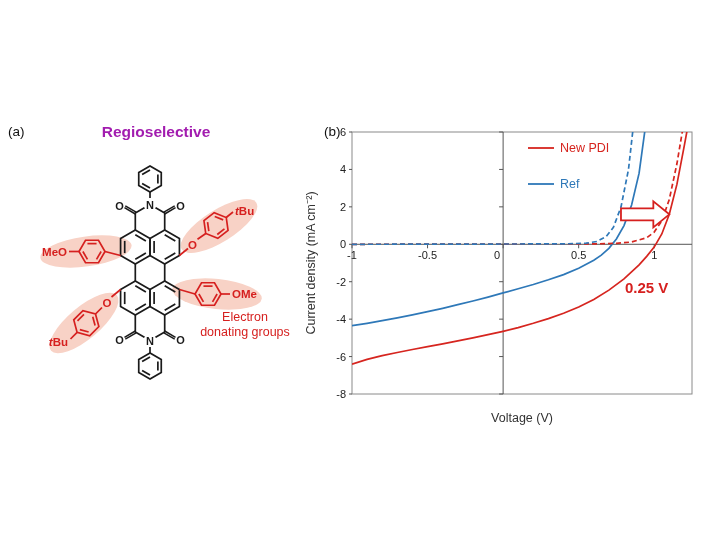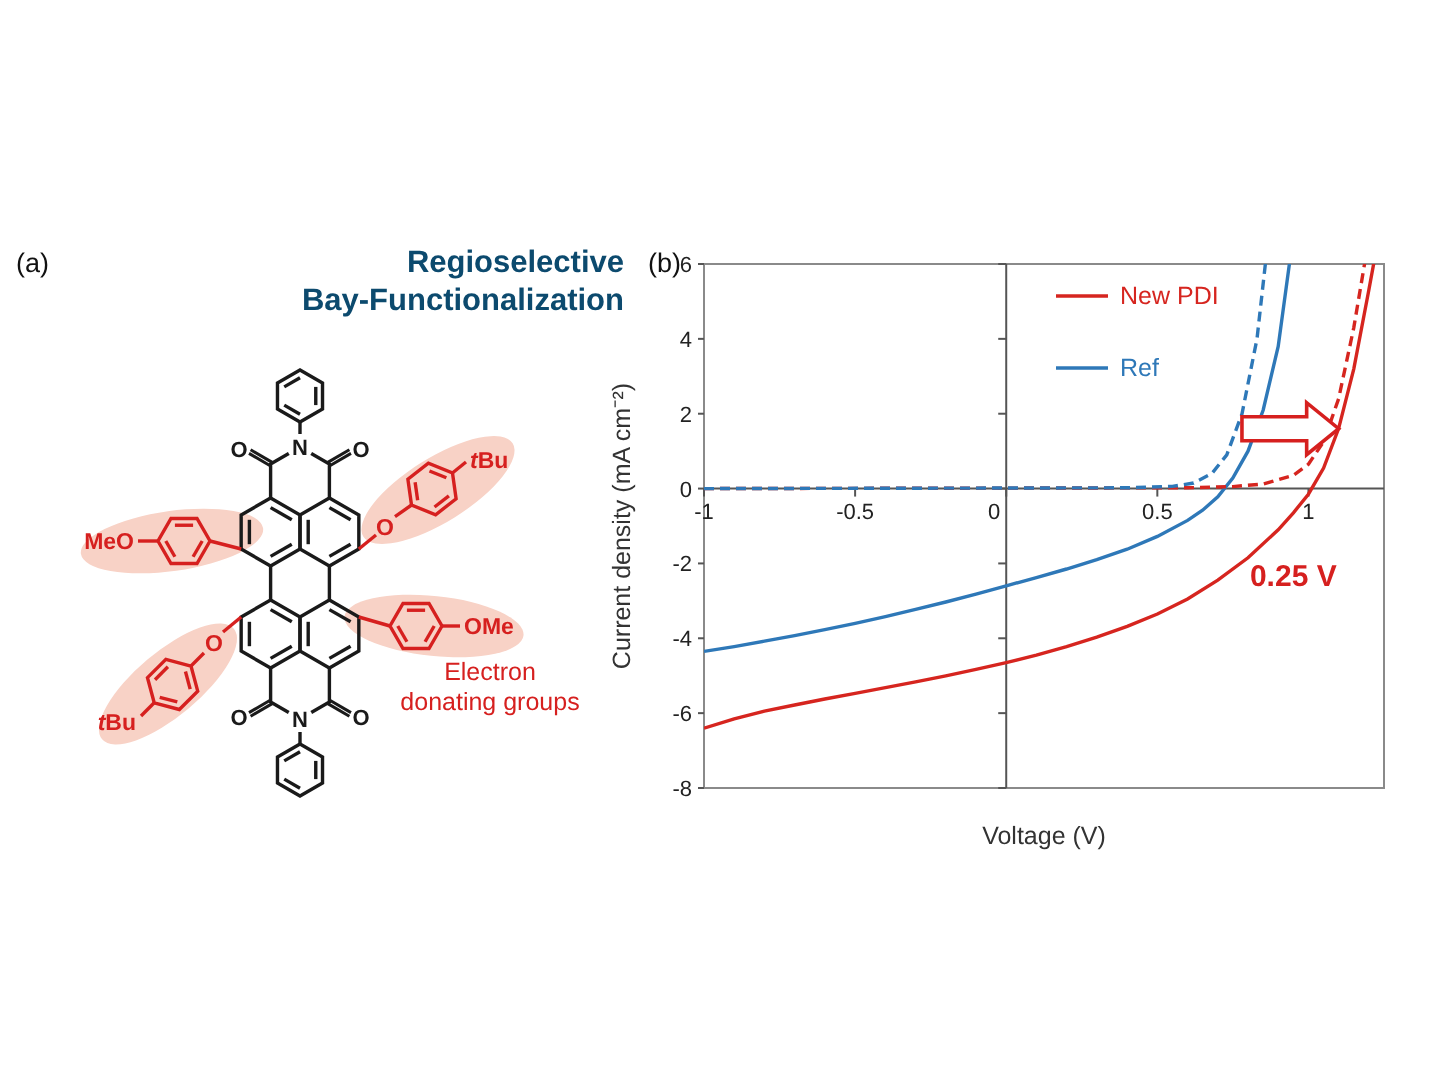--- a/index.html
+++ b/index.html
@@ -1,37 +1,36 @@
 <!DOCTYPE html>
 <html><head>
 <meta charset="utf-8">
 <style>
   html,body{margin:0;padding:0;background:#fff;}
   body{font-family:"Liberation Sans",sans-serif;}
   #figure{position:relative;width:720px;height:540px;background:#ffffff;overflow:hidden;}
   .panel-label{position:absolute;font-size:13.5px;color:#111;}
   #panel-a{position:absolute;left:0px;top:122px;width:312px;}
-  .mol-title{text-align:right;color:#0c4a6e;font-weight:bold;font-size:15.5px;line-height:19px;}
+  .mol-title{text-align:center;color:#a21caf;font-weight:bold;font-size:15.5px;line-height:19px;}
   .mol-title div{white-space:nowrap;}
   #mol-svg{display:block;margin-top:4px;}
   #panel-b-chart{position:absolute;left:300px;top:122px;width:400px;height:315px;}
   svg text{font-family:"Liberation Sans",sans-serif;}
 </style>
 </head>
 <body>
 
 <div id="figure">
 
   <div class="panel-label" style="left:8px;top:124px;">(a)</div>
   <div class="panel-label" style="left:324px;top:124px;">(b)</div>
 
   <div id="panel-a">
     <div class="mol-title">
       <div>Regioselective</div>
-      <div>Bay-Functionalization</div>
     </div>
 
     <svg id="mol-svg" width="310" height="252" viewBox="0 18 310 252" xmlns="http://www.w3.org/2000/svg">
       <defs>
         <g id="benz" fill="none" stroke="currentColor" stroke-width="1.7">
           <polygon points="13,0 6.5,11.26 -6.5,11.26 -13,0 -6.5,-11.26 6.5,-11.26"></polygon>
           <line x1="9.1" y1="0" x2="4.55" y2="7.88"></line>
           <line x1="-4.55" y1="7.88" x2="-9.1" y2="0"></line>
           <line x1="-4.55" y1="-7.88" x2="4.55" y2="-7.88"></line>
         </g>

